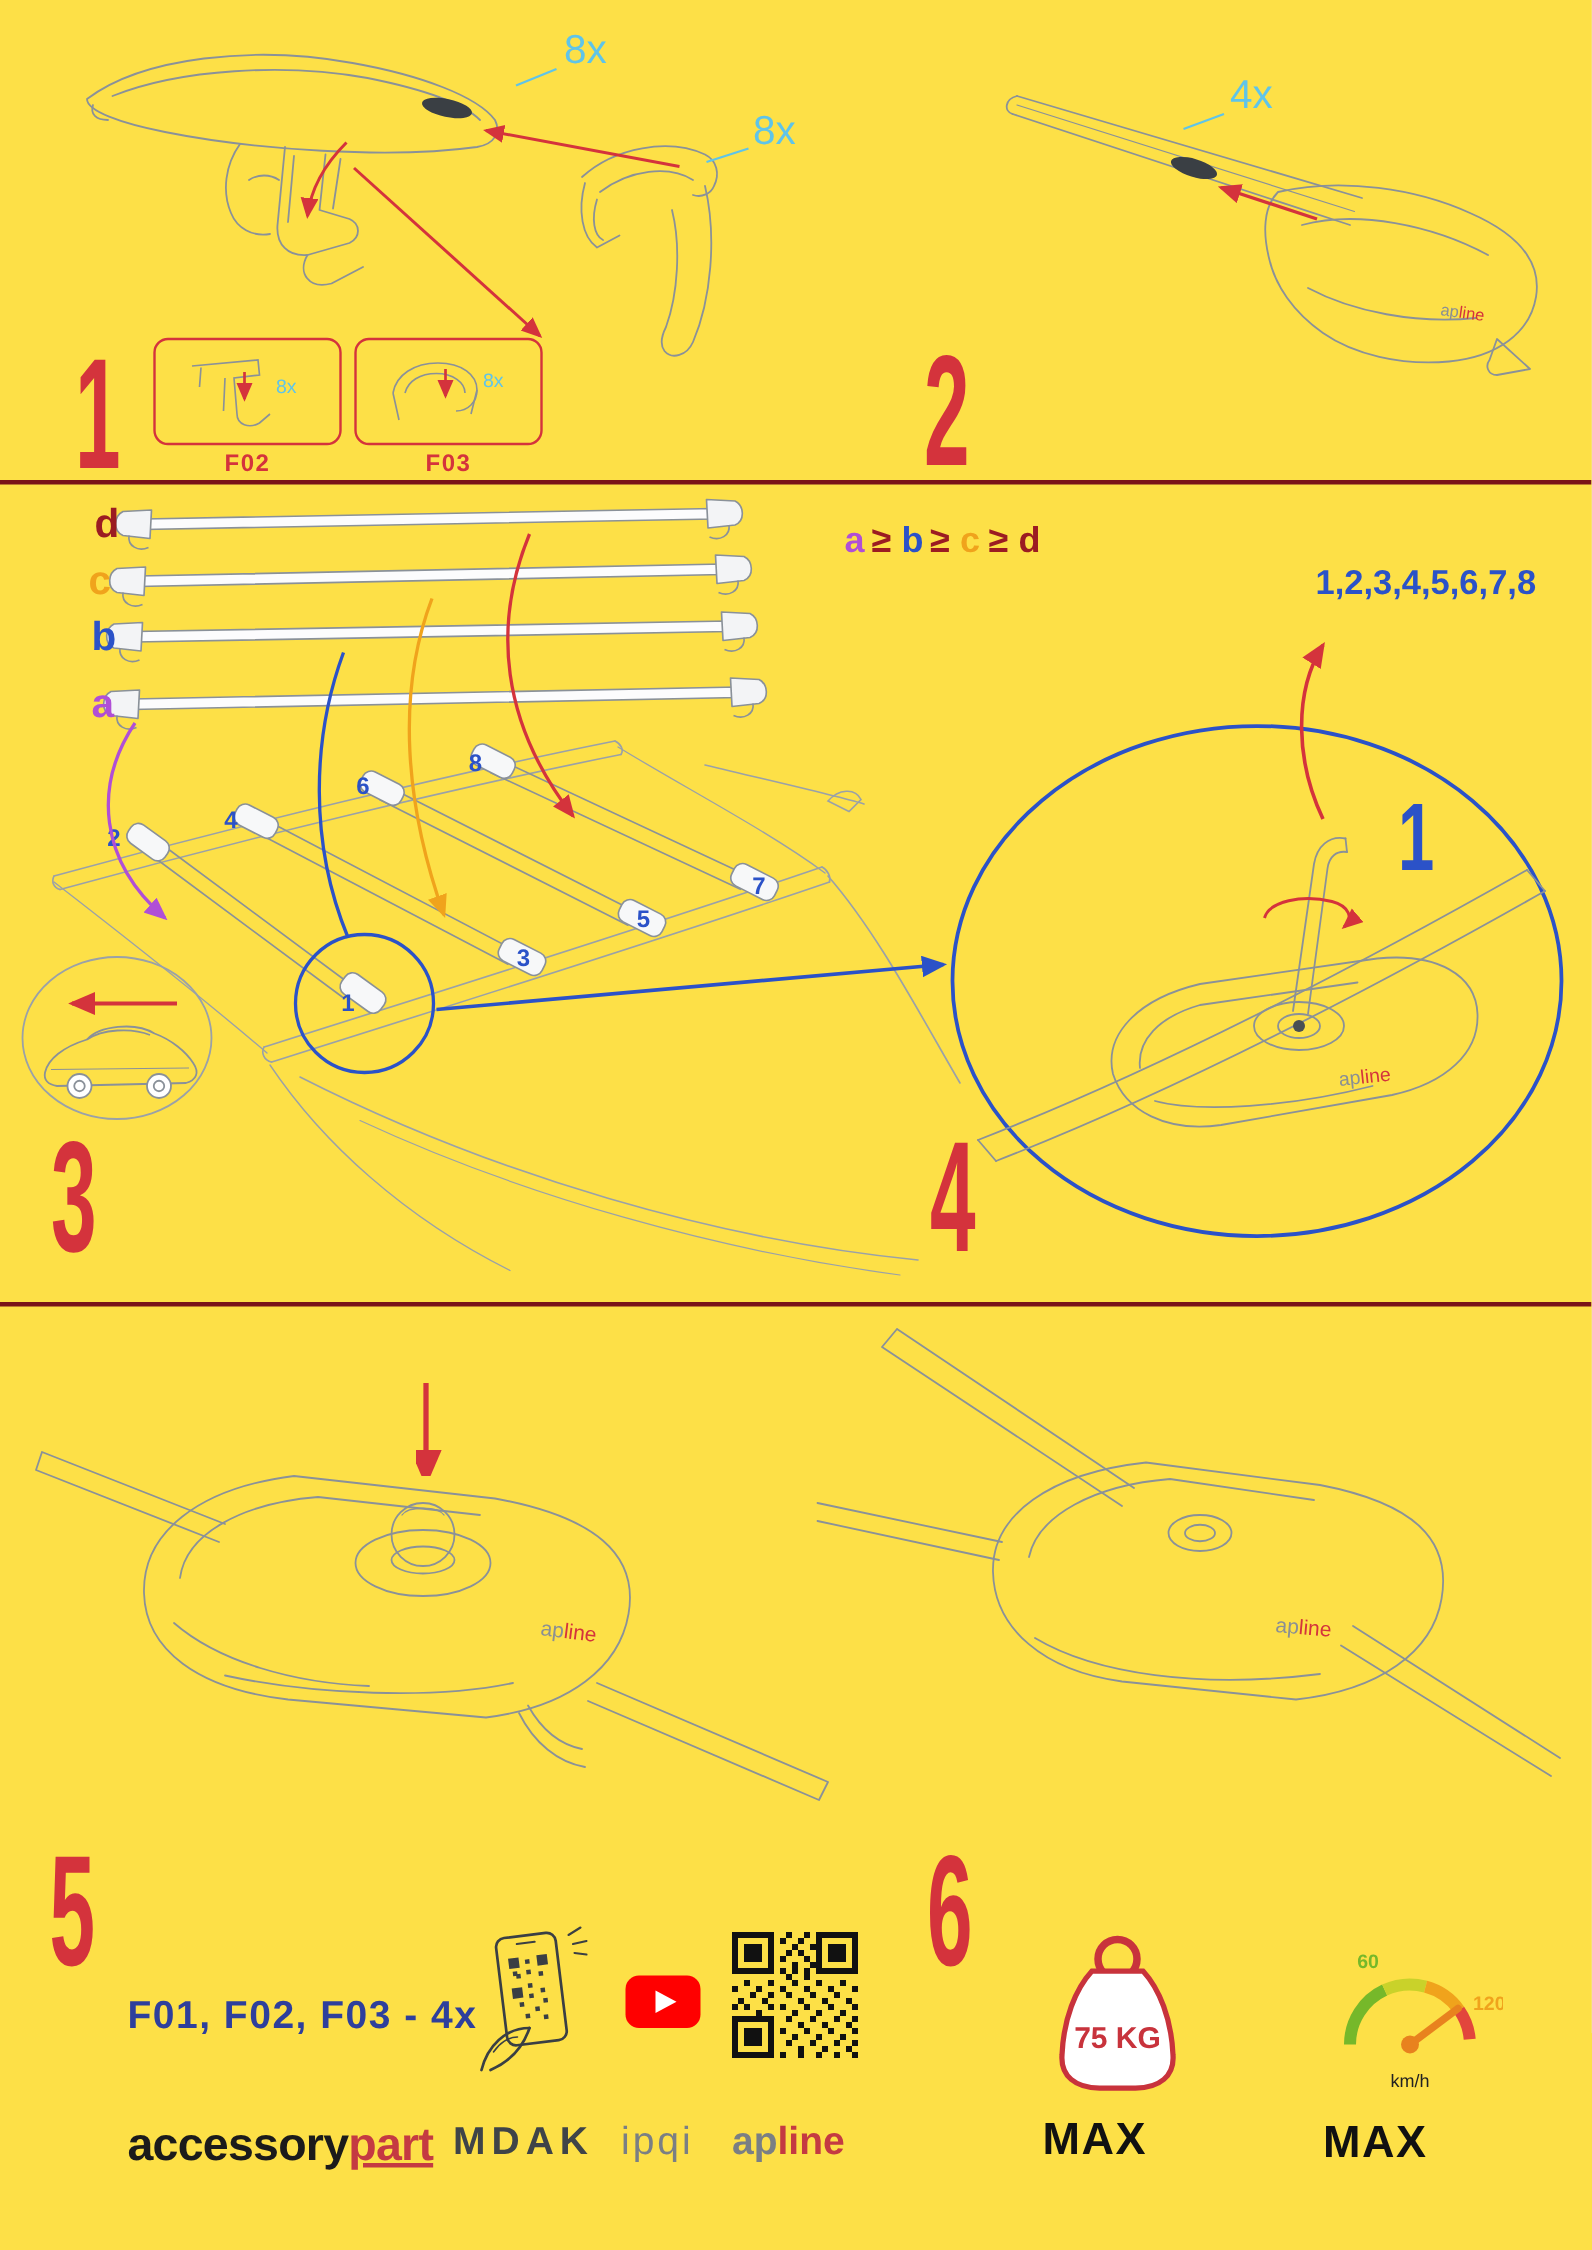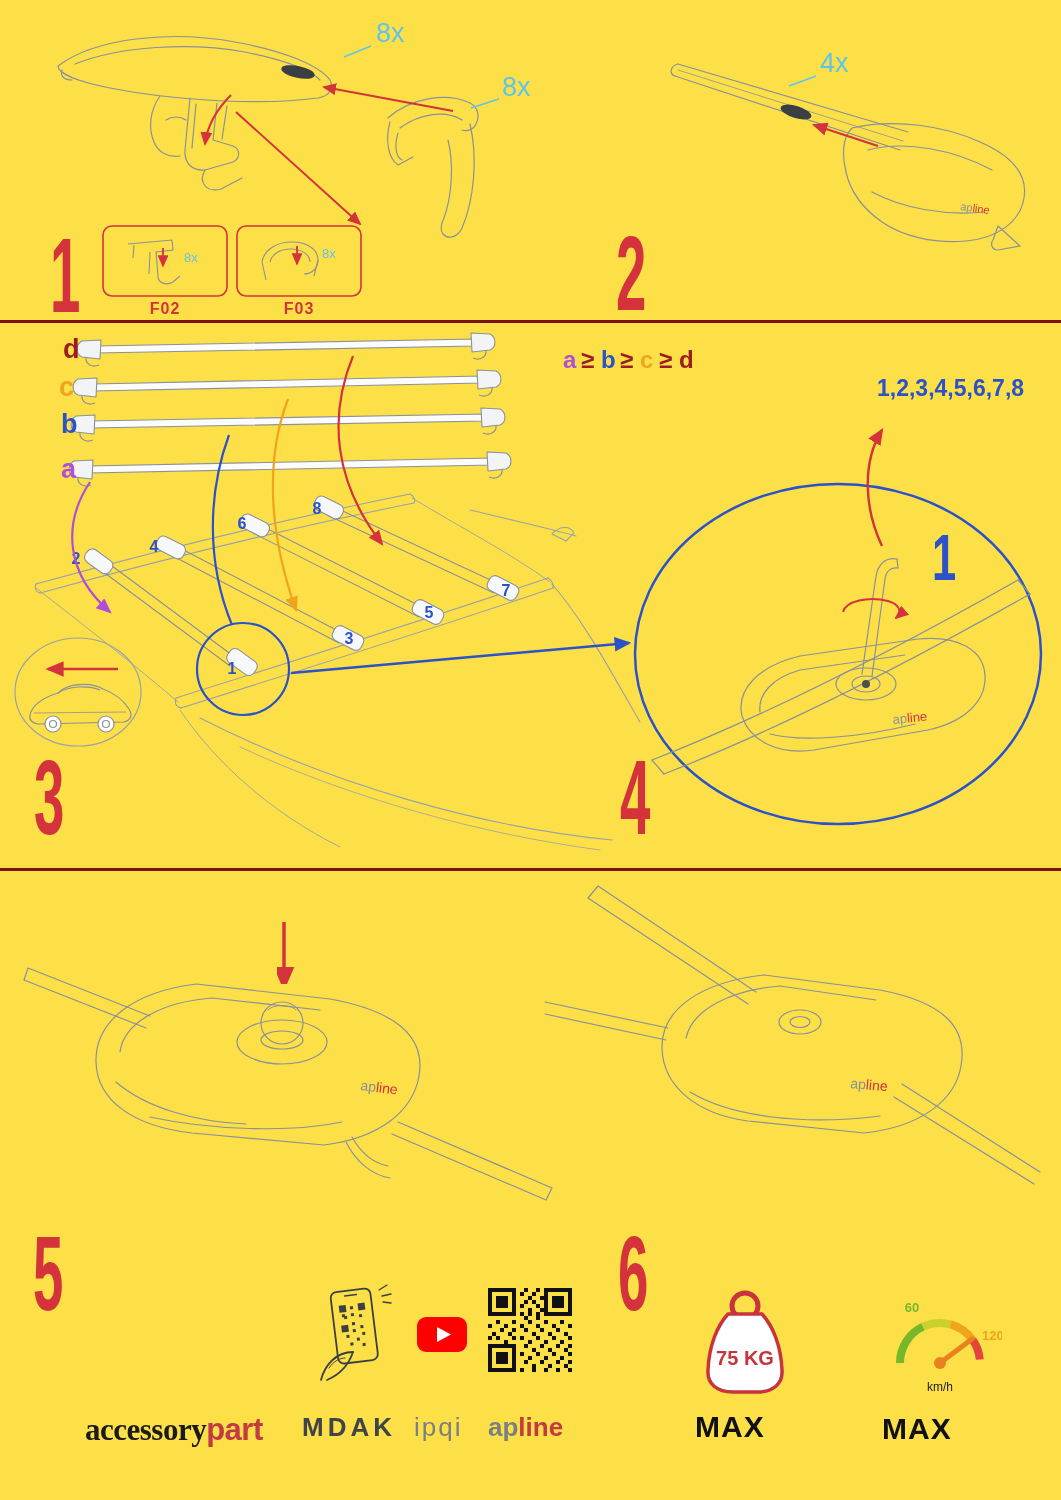--- a/index.html
+++ b/index.html
@@ -5,21 +5,21 @@
   * { margin:0; padding:0; box-sizing:border-box; }
   body { background:#e9e9e9; font-family:"Liberation Sans", sans-serif; }
   .page { position:relative; width:1061px; height:1500px; background:#fde047; margin:0 auto; overflow:hidden; }
   .abs { position:absolute; }
   .divider { position:absolute; left:0; width:100%; height:3px; background:#7a1418; }
   svg text { font-family:"Liberation Sans", sans-serif; }
   .parts-summary { position:absolute; left:85px; top:1328px; font-size:26px; font-weight:bold;
                    color:#2e3f9c; letter-spacing:1px; }
   .brand { position:absolute; top:1412px; font-size:26px; white-space:nowrap; }
   .brand-accessorypart { left:85px; font-weight:bold; letter-spacing:-0.5px; font-size:31px; }
-  .brand-accessorypart .k1 { color:#1b1b1b;font-family:Liberation Serif, serif; } .brand-accessorypart .k2 { color:#c43a42; }
+  .brand-accessorypart .k1 { color:#1b1b1b; } .brand-accessorypart .k2 { color:#c43a42;text-decoration:underline; }
   .brand-mdak { left:302px; color:#3f4448; font-weight:bold; letter-spacing:4px; }
   .brand-ipqi { left:414px; color:#7a7f84; letter-spacing:2px; }
   .brand-apline { left:488px; font-weight:600; }
   .brand-apline .k1 { color:#7a7f84; } .brand-apline .k2 { color:#c43a42; }
   .max-label { position:absolute; font-size:30px; font-weight:bold; color:#111;
                text-align:left; letter-spacing:1px; }
 </style>
 </head>
 <body>
 
@@ -302,20 +302,21 @@
       <ellipse cx="800" cy="152" rx="10" ry="5.5"></ellipse>
     </g>
     <text x="850" y="218" font-size="14" transform="rotate(5 850 218)">
       <tspan fill="#8a8f94">ap</tspan><tspan fill="#d4333c">line</tspan>
     </text>
 
     <text transform="translate(33,440) scale(0.52,1)" font-size="105" font-weight="bold" fill="#d4333c">5</text>
     <text transform="translate(618,440) scale(0.52,1)" font-size="105" font-weight="bold" fill="#d4333c">6</text>
   </svg>
 
+  <div class="parts-summary">F01, F02, F03 - 4x</div>
 
   <svg class="abs" style="left:315px;top:1282px" width="80" height="100" viewBox="0 0 80 100">
     <g fill="none" stroke="#3a3f44" stroke-width="1.8" stroke-linecap="round">
       <g transform="rotate(-7 40 50)">
         <rect x="20" y="8" width="40" height="72" rx="6"></rect>
         <path d="M34,13 h12" stroke-width="1.4"></path>
       </g>
       <g transform="rotate(-7 40 50)" fill="#3a3f44" stroke="none">
         <path d="M27,22h7v7h-7z M46,22h7v7h-7z M27,42h7v7h-7z M38,24h3v3h-3z M38,31h3v3h-3z M31,33h3v3h-3z M46,33h3v3h-3z M38,40h3v3h-3z M46,44h3v3h-3z M31,52h3v3h-3z M38,47h3v3h-3z M47,51h3v3h-3z M41,56h3v3h-3z M34,60h3v3h-3z M46,62h3v3h-3z M29,31h3v3h-3z"></path>
       </g>

